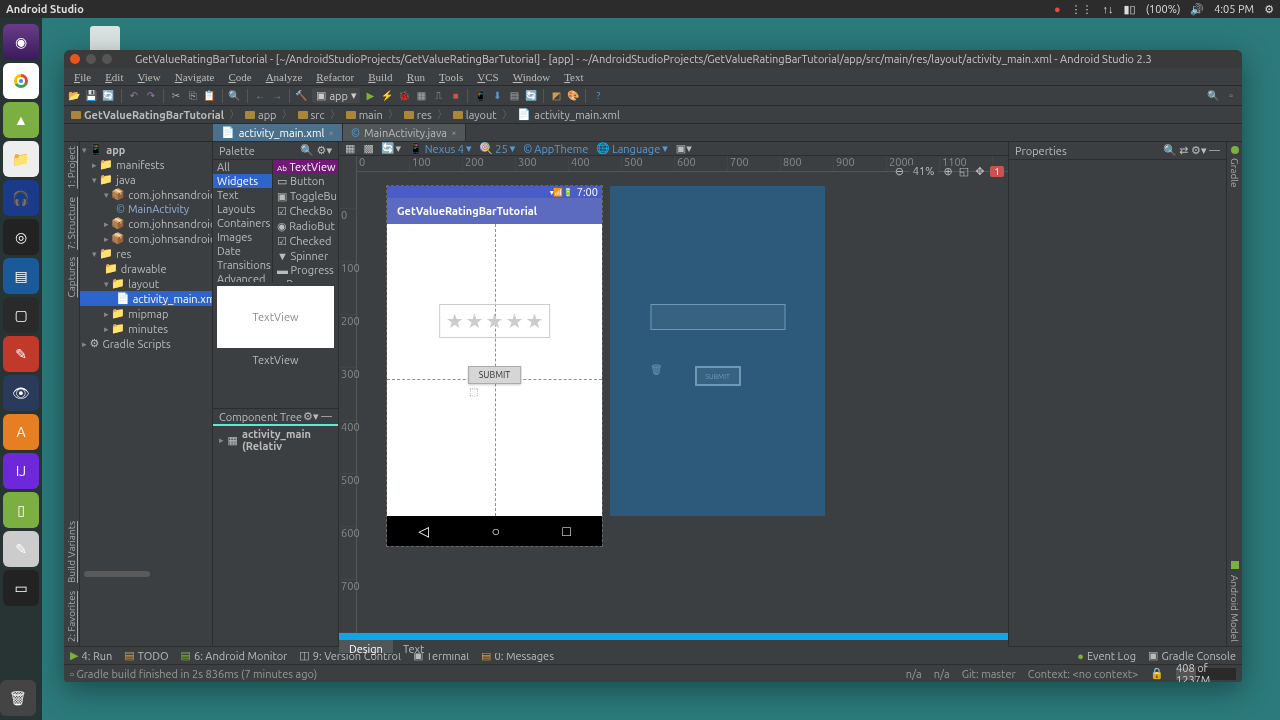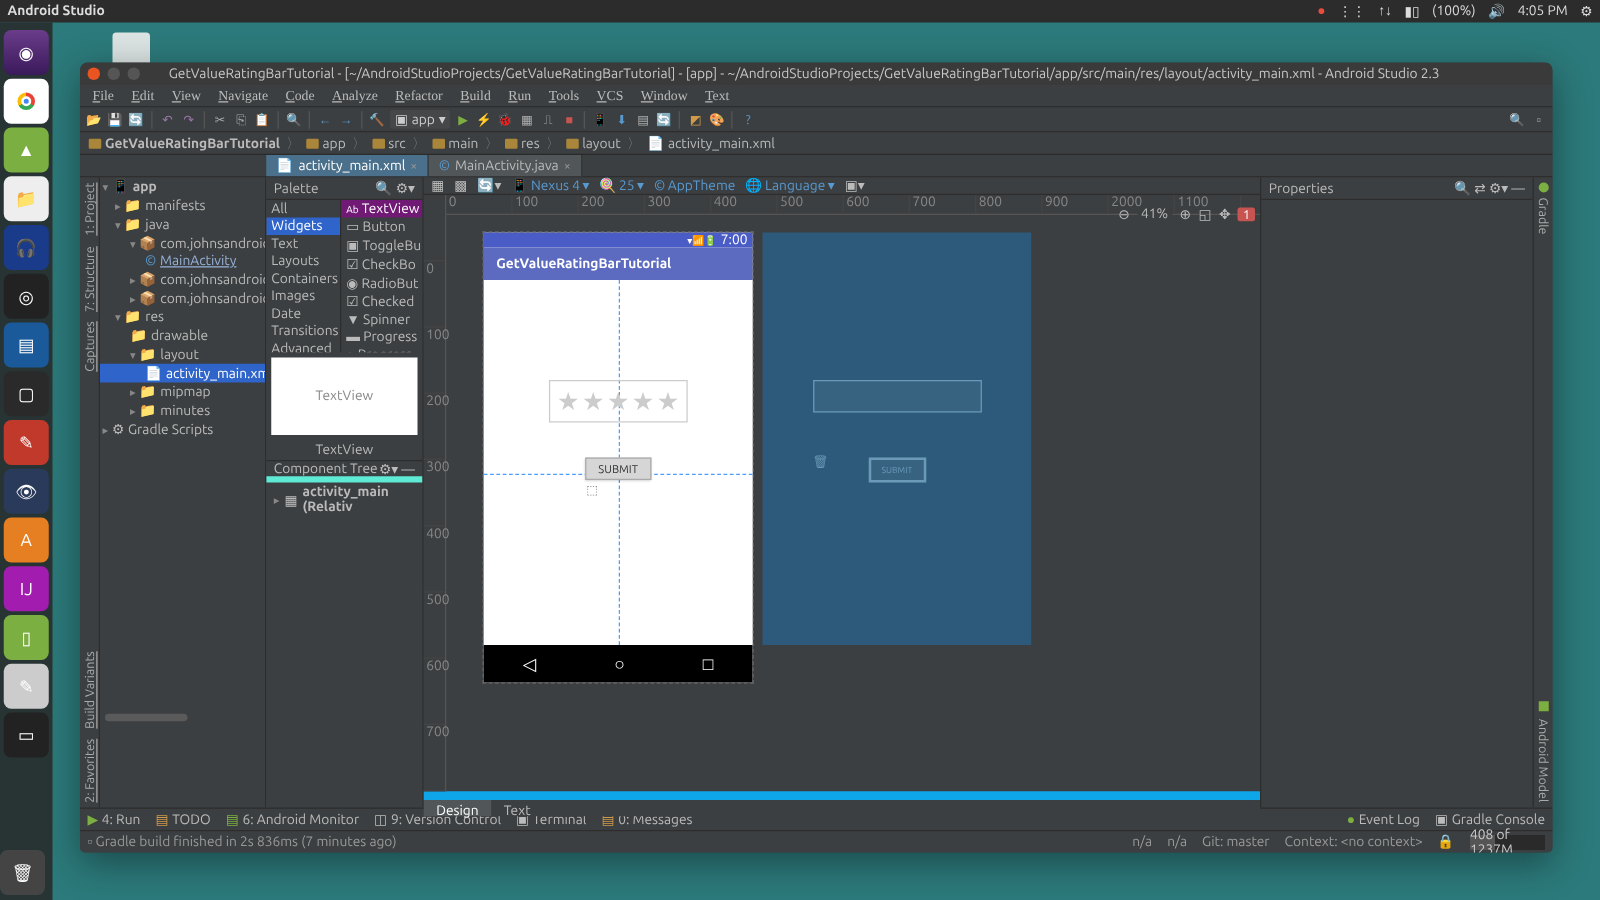--- a/index.html
+++ b/index.html
@@ -18,21 +18,21 @@
 .li-chrome { background: #fff; }
 .li-as { background: #7caf41; }
 .li-files { background: #eee; }
 .li-audacity { background: #1a3a8a; }
 .li-obs { background: #222; }
 .li-blue { background: #1a5a9a; }
 .li-term { background: #2a2a2a; }
 .li-swiss { background: #c0392b; }
 .li-eye { background: #2a3a5a; }
 .li-apps { background: #e67e22; }
-.li-intellij { background: #a21caf; }
+.li-intellij { background: #6d28d9; }
 .li-green { background: #7caf41; }
 .li-gedit { background: #ccc; }
 .li-monitor { background: #222; }
 .li-trash { background: #444; position: absolute; bottom: 4px; }
 
 
 .desktop-icon { position: absolute; top: 26px; left: 90px; width: 30px; height: 36px; background: #eee; border-radius: 3px; opacity: 0.9; }
 
 
 .ide { position: absolute; top: 50px; left: 64px; right: 38px; bottom: 38px; background: #3c3f41; border-radius: 6px 6px 4px 4px; box-shadow: 0 8px 30px rgba(0,0,0,0.4); display: flex; flex-direction: column; overflow: hidden; }
@@ -86,38 +86,38 @@
 .side-label { writing-mode: vertical-rl; transform: rotate(180deg); padding: 4px 0; font-size: 10px; text-decoration: underline;}
 .side-tools-right { width: 16px; background: #3c3f41; border-left: 1px solid #2d2d2d; display:flex; flex-direction: column; align-items:center; color:#aaa;}
 .side-label-r { writing-mode: vertical-rl; padding: 4px 0; font-size: 10px;}
 
 
 .project-tree { width: 133px; background: #3c3f41; color: #bbb; border-right: 1px solid #2d2d2d; overflow: hidden; font-size: 11px;}
 .tree-item { padding: 1px 2px; display: flex; align-items: center; gap: 3px; white-space: nowrap;}
 .tree-item.sel { background: #2f65ca; color: #fff; }
 .tree-indent-1 { padding-left: 12px; } .tree-indent-2 { padding-left: 24px; } .tree-indent-3 { padding-left: 36px; }
 .arrow { color: #888; font-size: 9px;}
-.underlined { text-decoration: underline; color: #96b2d7;}
+.underlined { color: #96b2d7;}
 .scrollbar { height: 6px; background: #5a5a5a; width: 50%; margin-top: 220px; border-radius: 3px; margin-left: 4px;}
 
 
 .palette-wrap { width: 126px; background: #3c3f41; border-right: 1px solid #2d2d2d; display:flex; flex-direction:column;}
 .panel-header { height: 18px; display:flex; align-items:center; padding: 0 6px; color:#bbb; justify-content: space-between; border-bottom: 1px solid #2d2d2d;}
 .palette-body { flex: 1; display: flex; flex-direction: column; overflow:hidden;}
 .palette-split { display: flex; flex: 0 0 122px; overflow:hidden;}
 .pal-left { width: 60px; border-right: 1px solid #2d2d2d; overflow:hidden;}
 .pal-right { flex: 1; overflow:hidden;}
 .pal-item { padding: 1px 4px; color:#bbb; white-space:nowrap; overflow:hidden;}
 .pal-item.sel { background: #2f65ca; color:#fff;}
 .pal-item.hl { background: #701a75; color:#fff;}
 .preview { background: #fff; margin: 4px; height: 62px; display:flex; align-items:center; justify-content:center; color:#888; font-size:9px;}
 .preview-label {text-align:center; color:#bbb; padding:2px;}
 
 
-.ctree-header {height:18px; display:flex; align-items:center; padding: 0 6px; color:#bbb; justify-content:space-between; border-top:1px solid #2d2d2d; border-bottom:5px solid #5eead4;}
+.ctree-header {height:18px; display:flex; align-items:center; padding: 0 6px; color:#bbb; justify-content:space-between; border-top:1px solid #2d2d2d; border-bottom:2px solid #5eead4;margin-top:40px;}
 .ctree-item {padding: 2px 6px; color:#bbb; display:flex; align-items:center; gap:4px;}
 
 
 .design-area { flex: 1; background: #3c3f41; display:flex; flex-direction:column; position:relative;}
 .design-toolbar { height:20px; display:flex; align-items:center; padding: 0 6px; color:#bbb; gap:8px; border-bottom:1px solid #2d2d2d;}
 .dt-item { display:flex; align-items:center; gap:2px;}
 .dt-dd {color:#5899d0;}
 .design-toolbar-right {position: absolute; right: 4px; top: 20px; height:18px; display:flex; align-items:center; gap:6px; color:#bbb; z-index:5;}
 .zoom-badge {background:#3c3f41; padding:0 3px;}
 .err-badge {background:#c75450; color:#fff; padding:0 4px; border-radius:2px; font-size:10px;}

